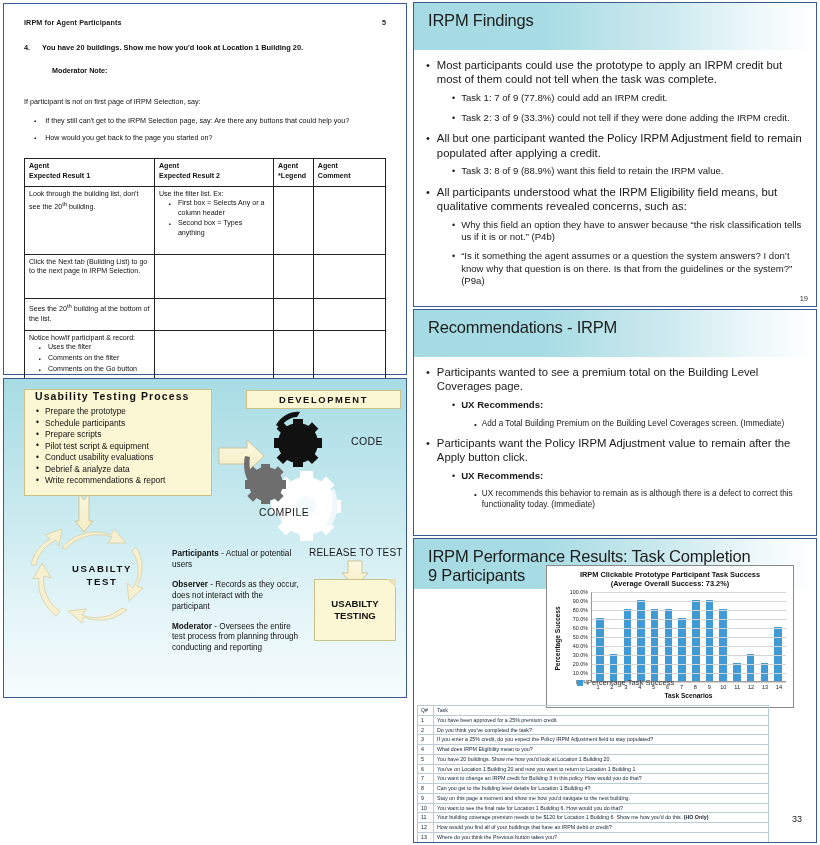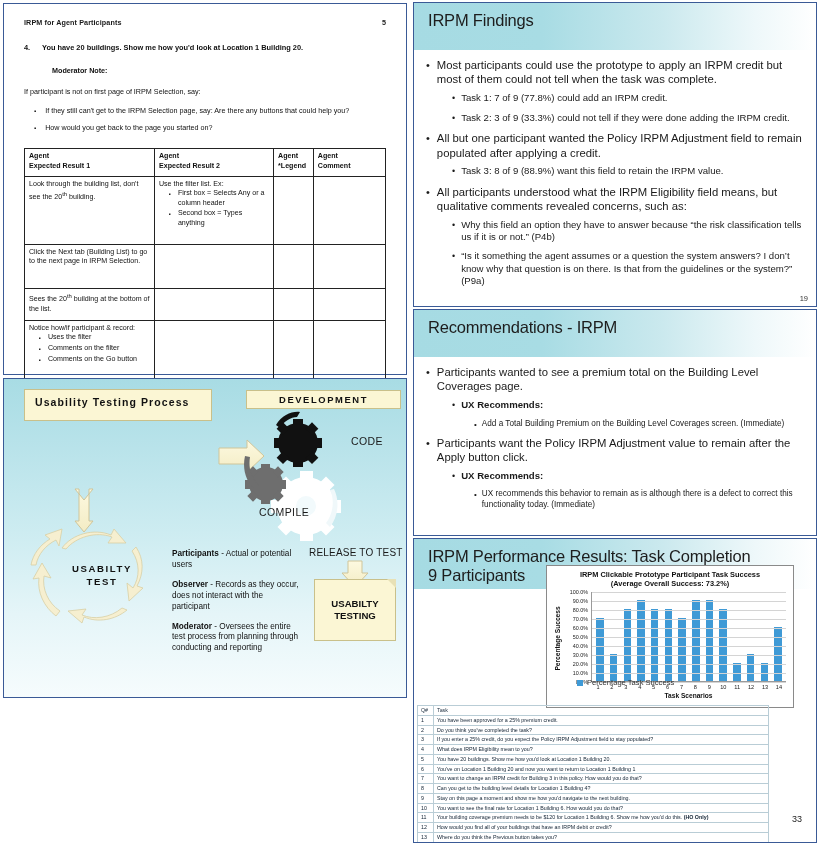--- a/index.html
+++ b/index.html
@@ -39,21 +39,21 @@
     margin-top: 16px;
     font-size: 7.4px; font-weight: bold; color: #111;
     display: flex; gap: 8px;
   }
   .doc-q .num { width: 10px; }
   .doc-modnote {
     margin-top: 14px;
     font-size: 7.2px; font-weight: bold; color: #111; padding-left: 28px;
   }
   .doc-modsub {
-    margin-top: 12px;
+    margin-top: 22px;
     font-size: 7.2px; color: #111;
   }
   .doc-bullets { margin-top: 10px; }
   .doc-bullets .b {
     display: flex; gap: 9px; font-size: 7.2px; color: #111;
     margin-bottom: 6px; padding-left: 10px;
   }
   .doc-bullets .b .sq { font-size: 6px; line-height: 11px; }
   .doc-table {
     margin-top: 14px;
@@ -88,21 +88,21 @@
     border: 1.5px solid #3a5a96;
     background: linear-gradient(to bottom, #a8dce4 0%, #b9e3ea 22%, #cdecf1 48%, #e5f5f8 74%, #f6fcfd 100%);
     overflow: hidden;
   }
   .utp-inner { position: relative; width: 100%; height: 100%; }
   .utp-box {
     position: absolute; left: 20px; top: 10px;
     width: 188px;
     background: #fbf6d4;
     border: 1px solid #c9c08a;
-    padding: 6px 8px 8px 10px;
+    padding: 0 8px 8px 10px;
   }
   .utp-box h3 {
     margin: 0 0 4px 0;
     font-size: 10.5px; font-weight: bold; color: #111;
     letter-spacing: 1.1px;
   }
   .utp-box ul { margin: 0; padding: 0; list-style: none; }
   .utp-box li {
     font-size: 8.4px; color: #111; line-height: 1.37;
     padding-left: 10px; position: relative;
@@ -445,20 +445,29 @@
             </g>
           </g>
 
           <path d="M272,46 C278,36 288,32 296,33 L293,38 C287,38 280,42 276,49 Z" fill="#111"></path>
           <path d="M246,78 C244,90 248,101 256,107 L252,111 C242,104 238,90 241,77 Z" fill="#6e6e6e"></path>
           <path d="M330,110 C336,122 334,138 326,148 L322,144 C329,135 331,121 326,111 Z" fill="#f0f8fa"></path>
         </svg>
 
         <div class="utp-box">
           <h3>Usability Testing Process</h3>
+          <ul>
+            <li>Prepare the prototype</li>
+            <li>Schedule participants</li>
+            <li>Prepare scripts</li>
+            <li>Pilot test script &amp; equipment</li>
+            <li>Conduct usability evaluations</li>
+            <li>Debrief &amp; analyze data</li>
+            <li>Write recommendations &amp; report</li>
+          </ul>
         </div>
 
         <div class="dev-label">DEVELOPMENT</div>
         <div class="code-label">CODE</div>
         <div class="compile-label">COMPILE</div>
         <div class="rtt-label">RELEASE TO TEST</div>
 
         <div class="usab-testing-box">
           <div>
             <div>USABILTY</div>

